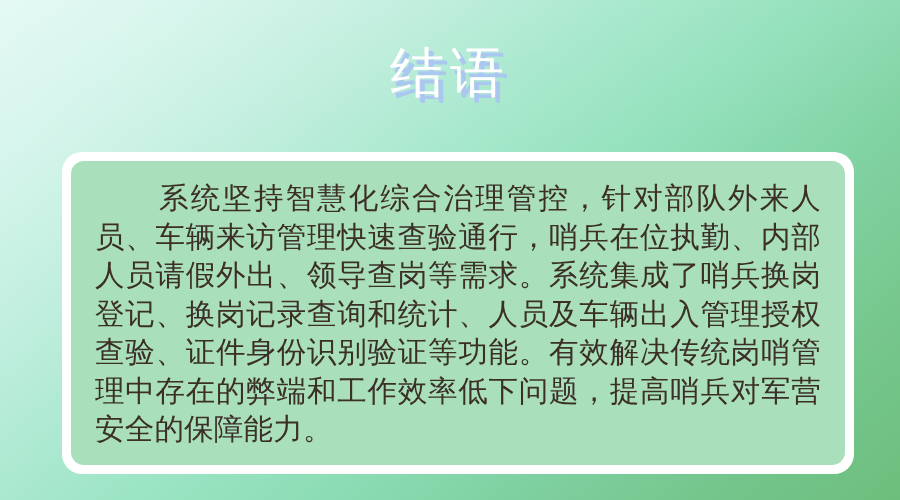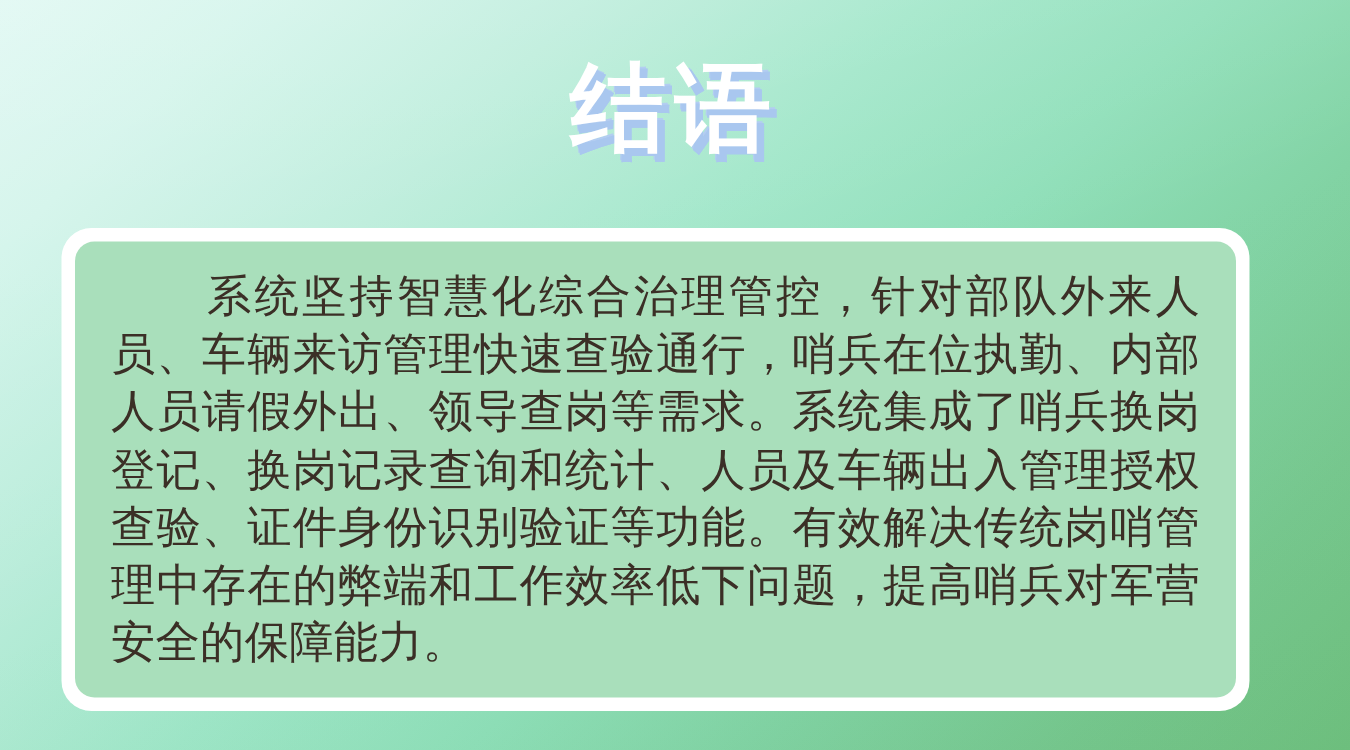--- a/index.html
+++ b/index.html
@@ -53,35 +53,35 @@
     width: 900px;
     height: 128px;
     display: flex;
     align-items: center;
     justify-content: center;
     z-index: 3;
   }
 
   #page-title {
     font-family: "Liberation Sans", "DejaVu Sans", sans-serif;
-    font-size: 64px;
-    font-weight: bold;
+    font-size: 54px;
+    font-weight: normal;
     line-height: 1;
     letter-spacing: 6px;
     color: #ffffff;
     text-shadow:
        5px 5px 0 #a9c7ef,
        5px 5px 0 #a9c7ef,
        4px 4px 0 #b3cdf1;
     white-space: nowrap;
   }
 
   #content-card {
     position: absolute;
-    left: 41px;
+    left: 62px;
     top: 152px;
     width: 792px;
     height: 322px;
     box-sizing: border-box;
     background: #ffffff;
     border-radius: 20px;
     padding: 9px;
     z-index: 3;
   }
 

